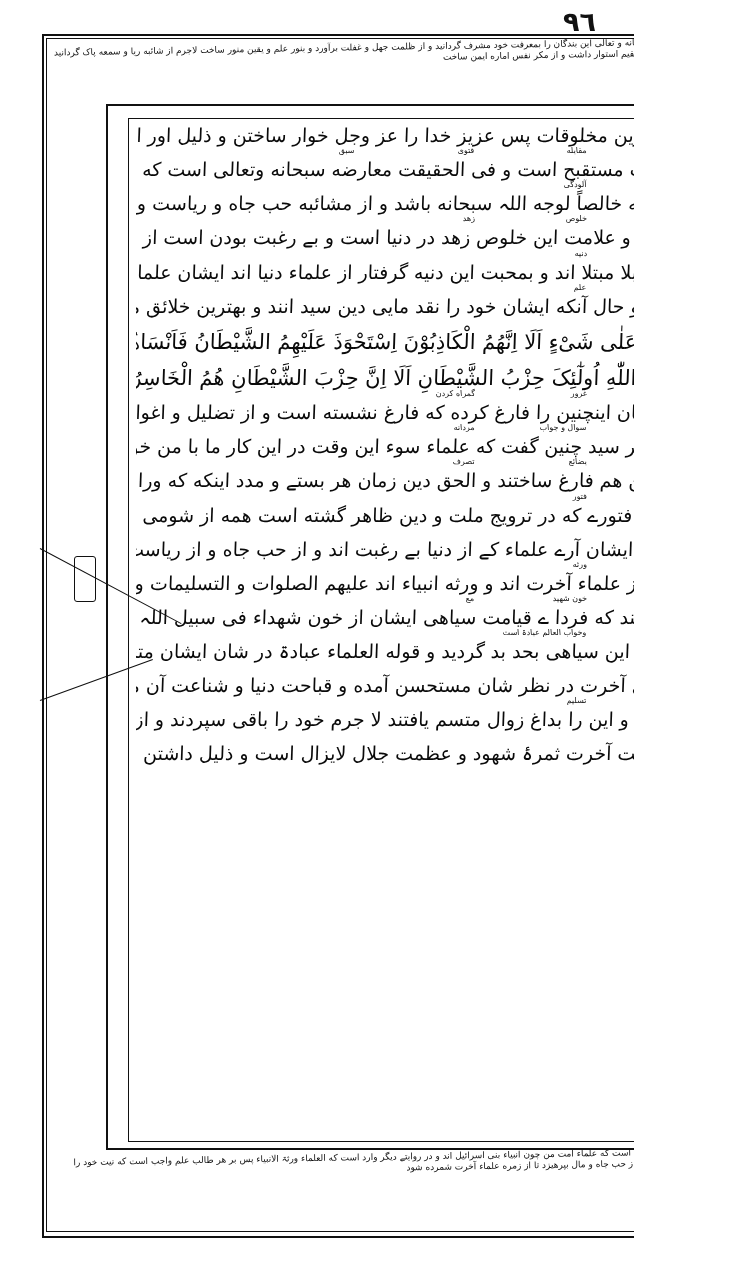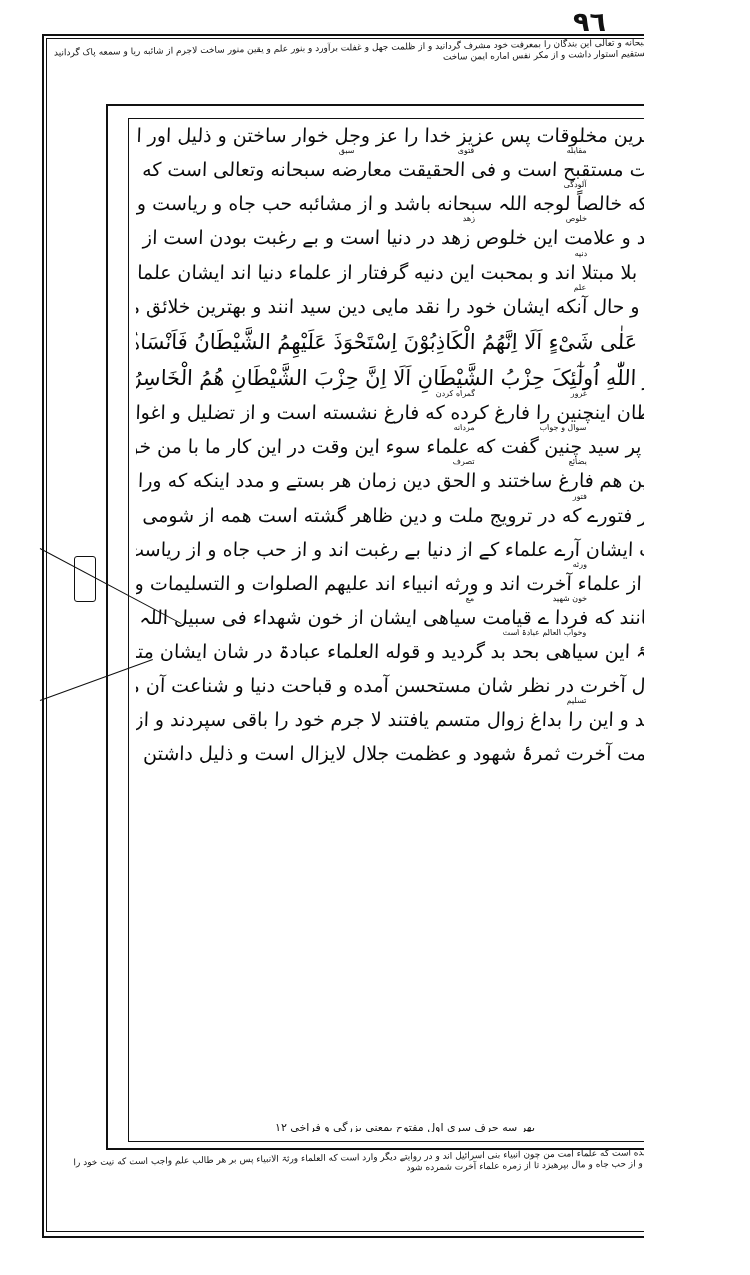--- a/index.html
+++ b/index.html
@@ -9,21 +9,20 @@
   }
   body {
     font-family: "DejaVu Sans", sans-serif;
   }
   .page {
     position: relative;
     width: 634px;
     height: 1275px;
     background: #ffffff;
     overflow: hidden;
-    padding-left: 10px;
   }
 
   
   .page-number {
     position: absolute;
     top: 6px;
     right: 38px;
     font-family: "DejaVu Sans", sans-serif;
     font-size: 27px;
     font-weight: bold;
@@ -245,18 +244,17 @@
     <div class="line">آنرا پر سید چنین گفت که علماء سوء این وقت در این کار ما با من خود مدد عظیم کردند مرا<span class="smallgloss g-r1">سوال و جواب</span><span class="smallgloss g-r2">مردانه</span></div>
     <div class="line">از این هم فارغ ساختند و الحق دین زمان هر بستے و مدد اینکه که ورا مور شرعیه واقع شده<span class="smallgloss g-r1">بضائع</span><span class="smallgloss g-r2">تصرف</span></div>
     <div class="line">و هر فتورے که در ترویج ملت و دین ظاهر گشته است همه از شومی علماء سوء است و فساد<span class="smallgloss g-r1">فتور</span></div>
     <div class="line">نیات ایشان آرے علماء کے از دنیا بے رغبت اند و از حب جاه و از ریاست و مال و رفعت</div>
     <div class="line">آنرا از علماء آخرت اند و ورثه انبیاء اند علیهم الصلوات و التسلیمات و بهترین خلائق<span class="smallgloss g-r1">ورثه</span></div>
     <div class="line">ایشانند که فردا ے قیامت سیاهی ایشان از خون شهداء فی سبیل اللہ وزن خواهند کرد<span class="smallgloss g-r1">خون شهید</span><span class="smallgloss g-r2">مع</span></div>
     <div class="line">و پلۂ این سیاهی بحد بد گردید و قوله العلماء عبادۃ در شان ایشان متحقق است ایشانند که<span class="smallgloss g-r1">وخواب العالم عبادۃ است</span></div>
     <div class="line">جمال آخرت در نظر شان مستحسن آمده و قباحت دنیا و شناعت آن مشاهد گشته آنرا نظر بقا</div>
     <div class="line">دیدند و این را بداغ زوال متسم یافتند لا جرم خود را باقی سپردند و از فانی باز داشتند شهود و<span class="smallgloss g-r1">تسلیم</span></div>
     <div class="line">عظمت آخرت ثمرۂ شهود و عظمت جلال لایزال است و ذلیل داشتن دنیا و ما فیها از لوازم</div>
-    <div class="colophon">بهر سه حرف سری اول مفتوح بمعنی بزرگی و فراخی ١٢</div>
   </div>
 
   <div class="margin-bottom">و در حدیث آمده است که علماء امت من چون انبیاء بنی اسرائیل اند و در روایتے دیگر وارد است که العلماء ورثۃ الانبیاء پس بر هر طالب علم واجب است که نیت خود را خالص گرداند و از حب جاه و مال بپرهیزد تا از زمره علماء آخرت شمرده شود</div>
 
 </div>
 
 </body></html>

